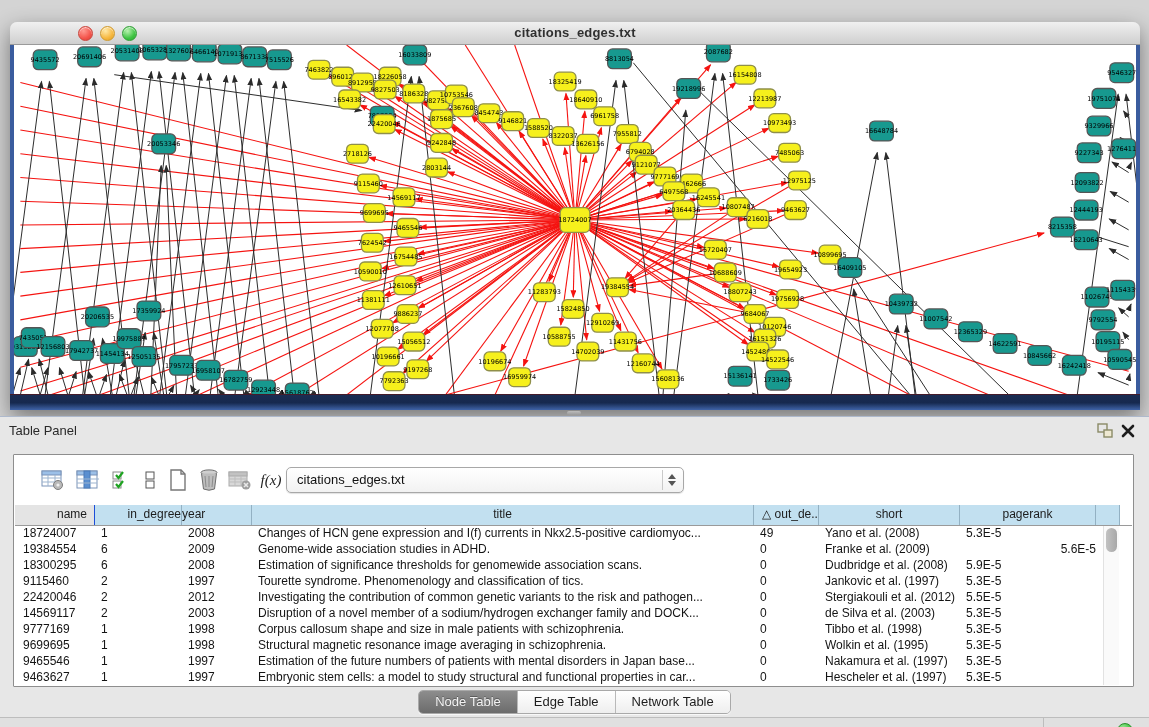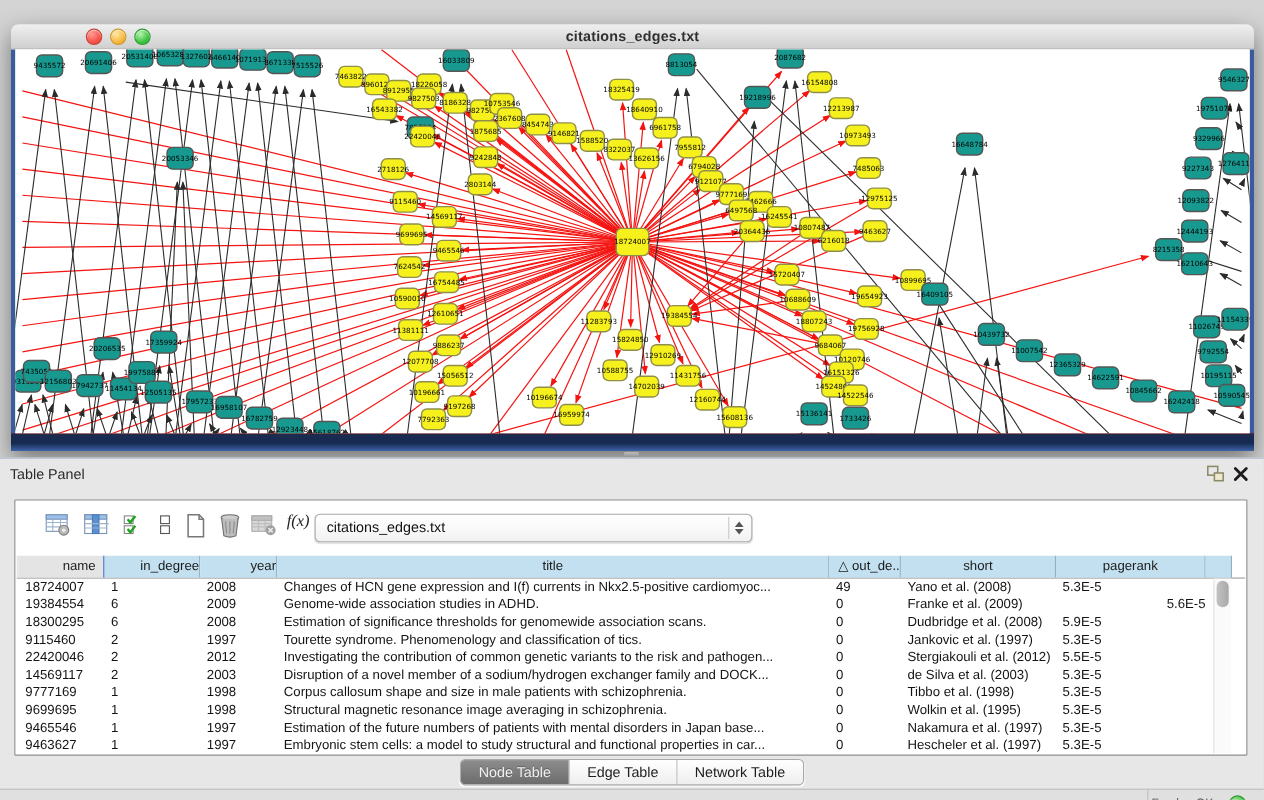--- a/index.html
+++ b/index.html
@@ -34,21 +34,21 @@
     background:#e7e7e7;border-top:1px solid #aeb9cc;}
   .panel-header{position:relative;height:28px;}
   .panel-title{position:absolute;left:9px;top:6px;font-size:13px;color:#2a2a2a;}
   .panel-header .hicon{position:absolute;top:5px;width:20px;height:18px;cursor:pointer;}
   .float-ic{right:34px;}
   .close-ic{right:10px;}
 
   .content-box{position:absolute;left:13px;top:37px;width:1119px;height:231px;
     background:#ffffff;border:1px solid #8e8e8e;border-radius:1px;}
   .toolbar{position:absolute;left:0;top:0;right:0;height:50px;}
-  .tbtn{position:absolute;top:11px;width:28px;height:28px;display:flex;
+  .tbtn{position:absolute;top:11px;width:28px;height:28px;display:flex;align-items:center;
     justify-content:center;cursor:pointer;}
   .fx-label{font-family:"Liberation Serif",serif;font-style:italic;font-size:15px;color:#222;}
   .combo{position:absolute;left:272px;top:12px;width:396px;height:24px;background:linear-gradient(#ffffff,#f2f2f2);
     border:1px solid #a8a8a8;border-radius:5px;box-shadow:0 1px 1px rgba(0,0,0,.12);cursor:pointer;}
   .combo .val{position:absolute;left:10px;top:4px;font-size:13px;color:#111;}
   .combo .arrows{position:absolute;right:2px;top:2px;bottom:2px;width:18px;border-left:1px solid #c9c9c9;
     display:flex;flex-direction:column;align-items:center;justify-content:center;gap:2px;}
   .arr-up{width:0;height:0;border-left:4px solid transparent;border-right:4px solid transparent;border-bottom:5px solid #555;}
   .arr-dn{width:0;height:0;border-left:4px solid transparent;border-right:4px solid transparent;border-top:5px solid #555;}
 
@@ -920,21 +920,21 @@
           </div>
           <div class="tbtn" style="left: 243px;">
             <span class="fx-label">f(x)</span>
           </div>
         </div>
       <div class="grid">
         <div class="thead">
             <div class="th grey" style="width: 2px; border-right: none;"></div>
             <div class="th grey" style="width: 78px; padding-right: 7px; text-align: right;">name</div>
             <div class="th" style="width: 87px; text-align: right;">in_degree</div>
-            <div class="th" style="width: 70px; text-align: right;">year</div>
+            <div class="th" style="width: 70px; text-align: left;">year</div>
             <div class="th" style="width: 502px; text-align: center;">title</div>
             <div class="th" style="width: 65px; padding-left: 8px; text-align: left;">△ out_de...</div>
             <div class="th" style="width: 141px; text-align: center;">short</div>
             <div class="th" style="width: 136px; text-align: center;">pagerank</div>
             <div class="th" style="width: 24px;"></div>
           </div>
         <div class="tbody">
             <div class="tr">
               <div class="td" style="width: 2px; padding: 0px;"></div>
               <div class="td" style="width: 78px;">18724007</div>

